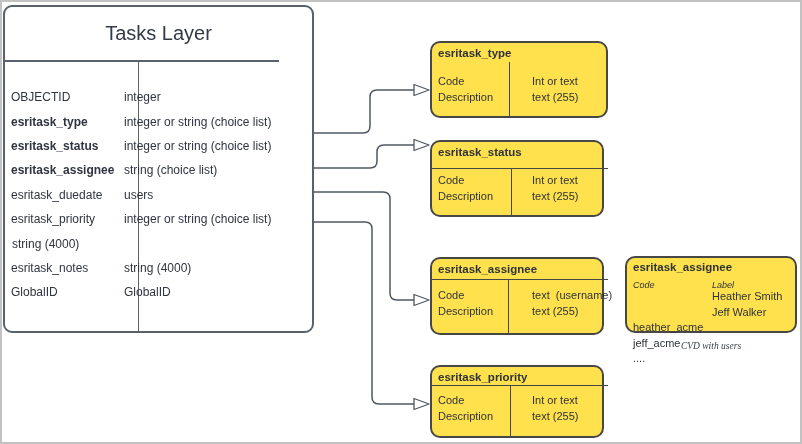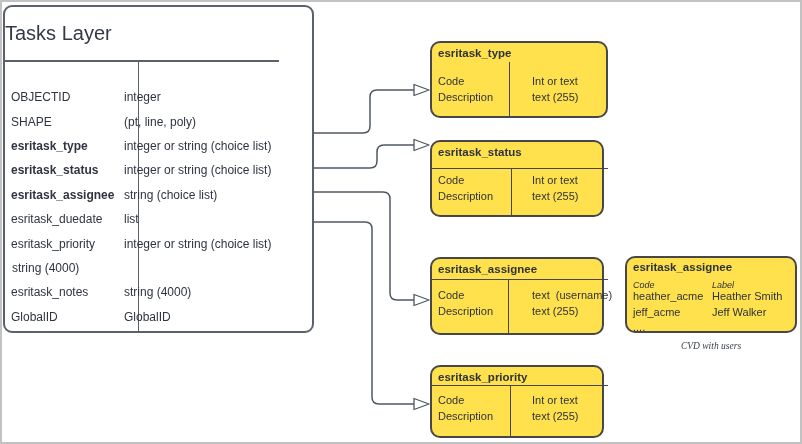--- a/index.html
+++ b/index.html
@@ -14,21 +14,21 @@
   }
 
   
   .maintable {
     position:absolute; left:3px; top:5px; width:311px; height:328px;
     box-sizing:border-box; background:#fff;
     border:2px solid #59626C; border-radius:9px;
   }
   .maintable .ttl {
     position:absolute; top:0; left:0; right:0; height:52px; line-height:53px;
-    text-align:left; font-size:20px; color:#333A47; white-space:pre;
+    text-align:center; font-size:20px; color:#333A47; white-space:pre;
   }
   .maintable .hdr-div {
     position:absolute; top:53px; left:-2px; width:276px; height:0;
     border-top:2px solid #59626C;
   }
   .maintable .col-div {
     position:absolute; top:53px; bottom:0; left:133px; width:0;
     border-left:1.6px solid #59626C;
   }
   .maintable .rows { position:absolute; top:78px; left:0; right:0; }
@@ -73,21 +73,21 @@
   #box-priority .vdiv { left:78px; top:18px; }
   #box-priority .colL, #box-priority .colR { top:26px; }
 
   
   #box-cvd { left:625px; top:256px; width:172px; height:77px; }
   #box-cvd .btitle { top:3px; left:6px; }
   #box-cvd .chead { position:absolute; top:22px; font-size:9px; font-style:italic; white-space:pre; }
   #box-cvd .chead.c1 { left:6px; }
   #box-cvd .chead.c2 { left:85px;text-align:center; }
   #box-cvd .ccol { position:absolute; top:31px; font-size:11px; line-height:15.6px; }
-  #box-cvd .ccol.c1 { left:6px; }
+  #box-cvd .ccol.c1 { left:6px;margin-top:31px; }
   #box-cvd .ccol.c2 { left:85px; }
   #box-cvd .ccol span { display:block; white-space:pre; }
   #cvd-caption {
     position:absolute; left:625px; top:341px; width:172px;
     text-align:center; font-size:9.5px; font-style:italic; color:#3A424C; white-space:pre;font-family:Liberation Serif, serif;
   }
 </style>
 </head>
 <body>
 
@@ -110,39 +110,35 @@
 
   <div class="maintable">
     <div class="ttl">Tasks Layer</div>
     <div class="hdr-div"></div>
     <div class="col-div"></div>
     <div class="rows">
       <div class="trow">
         <span class="fname">OBJECTID</span>
         <span class="ftype">integer</span>
       </div>
-      <div class="trow">
-        <span class="fname">SHAPE</span>
-        <span class="ftype">(pt, line, poly)</span>
-      </div>
       <div class="trow bold">
         <span class="fname">esritask_type</span>
         <span class="ftype">integer or string (choice list)</span>
       </div>
       <div class="trow bold">
         <span class="fname">esritask_status</span>
         <span class="ftype">integer or string (choice list)</span>
       </div>
       <div class="trow bold">
         <span class="fname">esritask_assignee</span>
         <span class="ftype">string (choice list)</span>
       </div>
       <div class="trow">
         <span class="fname">esritask_duedate</span>
-        <span class="ftype">list</span>
+        <span class="ftype">users</span>
       </div>
       <div class="trow">
         <span class="fname">esritask_priority</span>
         <span class="ftype">integer or string (choice list)</span>
       </div>
       <div class="trow">
         <span class="ftype">string (4000)</span>
       </div>
       <div class="trow">
         <span class="fname">esritask_notes</span>

